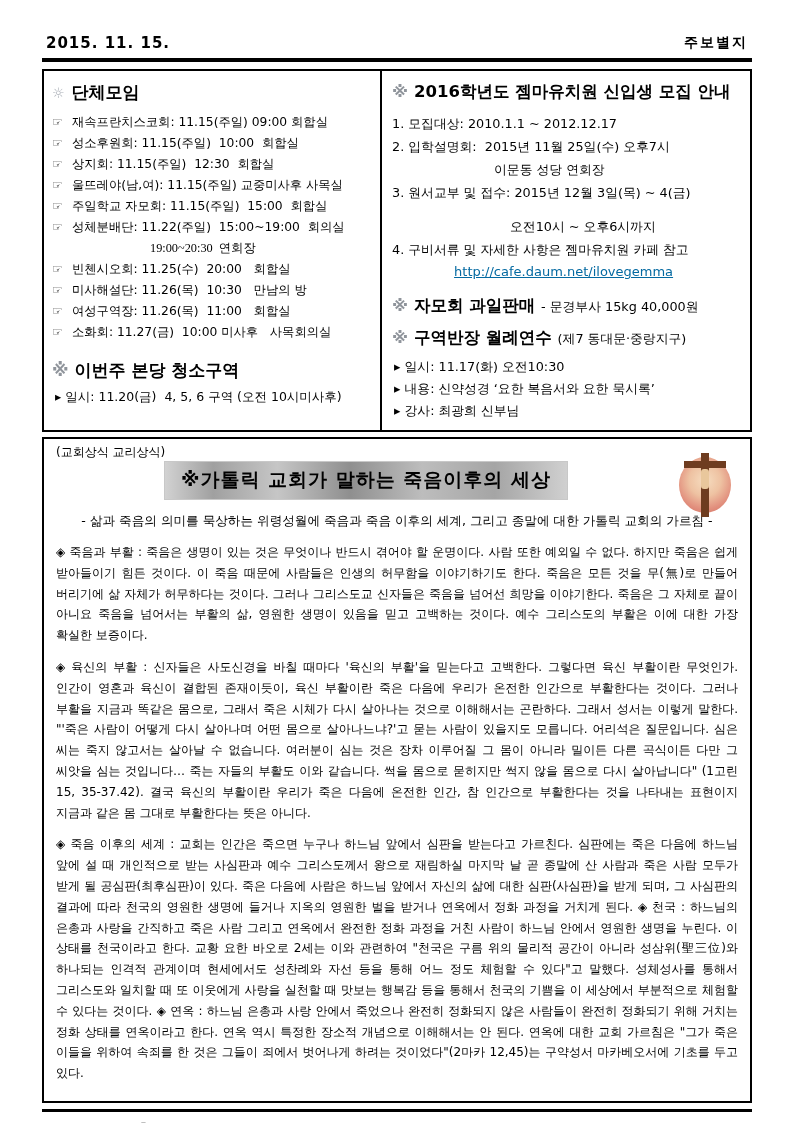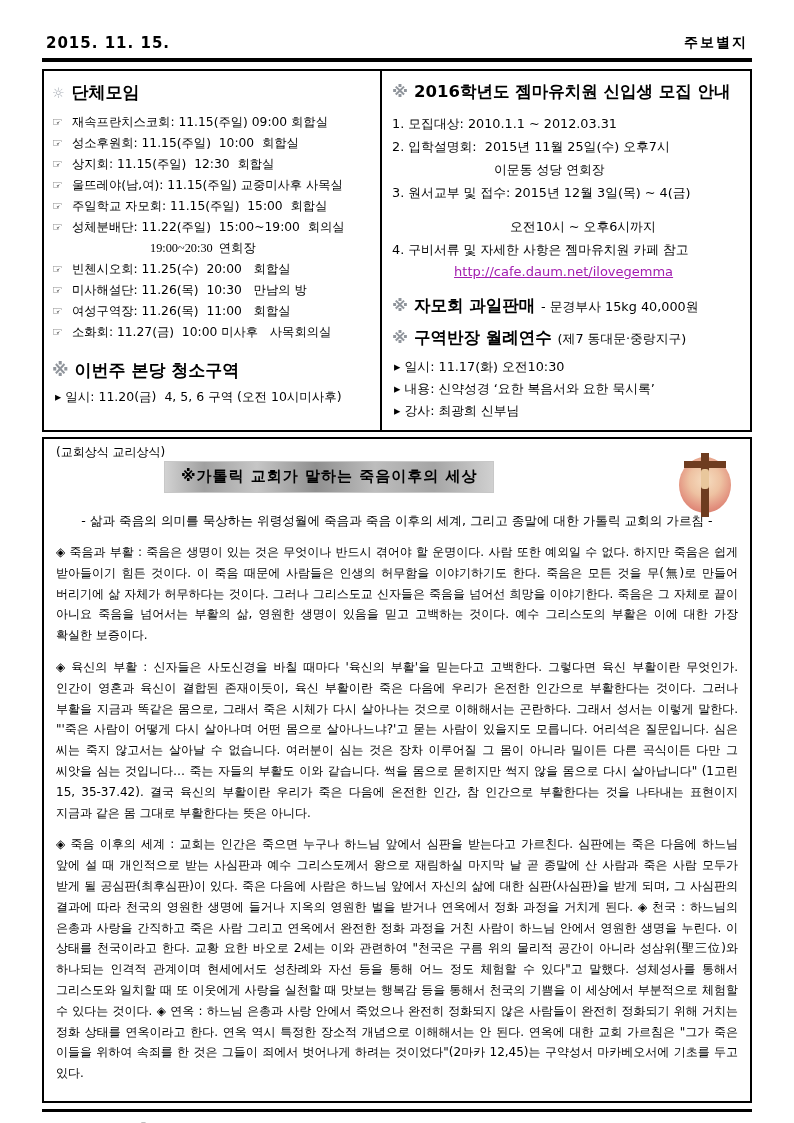--- a/index.html
+++ b/index.html
@@ -33,38 +33,38 @@
   .row .t { white-space:pre-wrap; }
   .row.cont .t { padding-left:78px;font-family:Liberation Serif, serif; }
 
   .clean-head { font-size:17px; font-weight:bold; margin:16px 0 7px 0; }
   .clean-line { font-size:12.5px; padding-left:3px; white-space:pre-wrap; }
 
   .kg-head { font-size:16.5px; font-weight:bold; margin:2px 0 9px 0; }
   .kg-line { font-size:12.8px; line-height:23px; white-space:pre-wrap; }
   .kg-line.ind1 { padding-left:102px; }
   .kg-line.ind2 { padding-left:118px;margin-top:11px; }
-  .kg-link { display:inline-block; margin:1px 0 6px 62px; color:#a21caf; text-decoration:underline; font-size:13px; cursor:pointer; }
+  .kg-link { display:inline-block; margin:1px 0 6px 62px; color:#0369a1; text-decoration:underline; font-size:13px; cursor:pointer; }
 
   .fruit-head { font-size:16.5px; font-weight:bold; margin:10px 0 6px 0; }
   .fruit-detail { font-size:12.8px; font-weight:normal; }
 
   .train-head { font-size:16.5px; font-weight:bold; margin:10px 0 7px 0; }
   .train-region { font-size:12.8px; font-weight:normal; }
   .train-line { font-size:12.8px; line-height:22px; white-space:pre-wrap; padding-left:2px; }
 
   
   .article-box { border:2px solid #000; margin-top:5px; padding:5px 12px 6px 12px; min-height:646px; }
   .tag { font-size:12px; }
   .title-row { position:relative; height:46px; }
   .title-bar {
     position:absolute; left:108px; top:0;
     background:linear-gradient(90deg,#d2d2d2 0%,#a0a0a0 12%,#c6c6c6 28%,#8f8f8f 46%,#bdbdbd 64%,#a5a5a5 82%,#d0d0d0 100%);
     padding:5px 16px 6px 16px;
-    font-size:15px; font-weight:bold; letter-spacing:1px;
+    font-size:19px; font-weight:bold; letter-spacing:1px;
     border:1px solid #c8c8c8;
   }
   .crucifix { position:absolute; right:4px; top:-8px; width:58px; height:64px; }
   .cfx-oval {
     position:absolute; left:3px; top:4px; width:52px; height:56px; border-radius:50%;
     background:radial-gradient(circle at 50% 42%, #f6ddc0 0%, #eec2a2 38%, #e2907e 68%, #ce6a5c 100%);
   }
   .cfx-v { position:absolute; left:25px; top:0; width:8px; height:64px; background:#6e3c20; }
   .cfx-h { position:absolute; left:8px; top:8px; width:42px; height:7px; background:#6e3c20; }
   .cfx-body { position:absolute; left:25px; top:16px; width:8px; height:20px; background:#e9c79c; border-radius:3px; }
@@ -142,21 +142,21 @@
       <div class="clean-head">
         <span class="marker">※</span><span>이번주 본당 청소구역</span>
       </div>
       <div class="clean-line">▸ 일시: 11.20(금)  4, 5, 6 구역 (오전 10시미사후)</div>
     </div>
 
     <div class="col-right">
       <div class="kg-head">
         <span class="marker">※</span><span>2016학년도 젬마유치원 신입생 모집 안내</span>
       </div>
-      <div class="kg-line">1. 모집대상: 2010.1.1 ~ 2012.03.31</div>
+      <div class="kg-line">1. 모집대상: 2010.1.1 ~ 2012.12.17</div>
       <div class="kg-line">2. 입학설명회:  2015년 11월 25일(수) 오후7시</div>
       <div class="kg-line ind1">이문동 성당 연회장</div>
       <div class="kg-line">3. 원서교부 및 접수: 2015년 12월 3일(목) ~ 4(금)</div>
       <div class="kg-line ind2">오전10시 ~ 오후6시까지</div>
       <div class="kg-line">4. 구비서류 및 자세한 사항은 젬마유치원 카페 참고</div>
       <a class="kg-link">http://cafe.daum.net/ilovegemma</a>
 
       <div class="fruit-head">
         <span class="marker">※</span><span>자모회 과일판매</span>
         <span class="fruit-detail">- 문경부사 15kg 40,000원</span>

